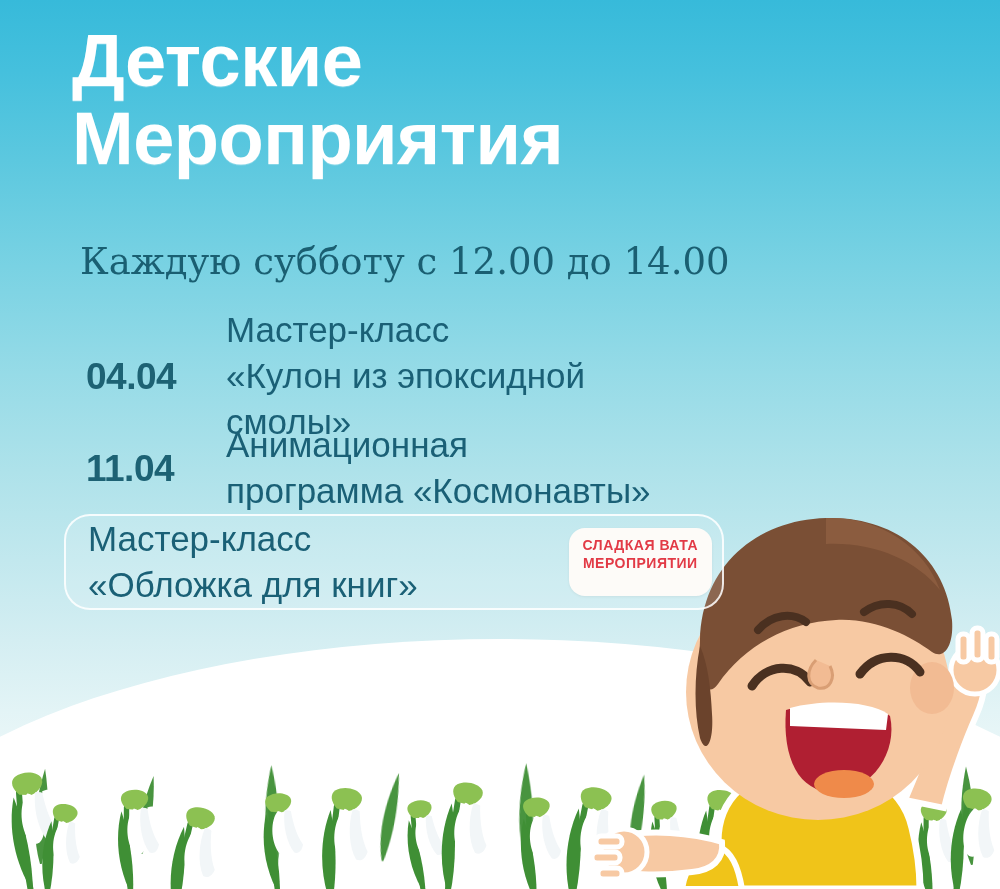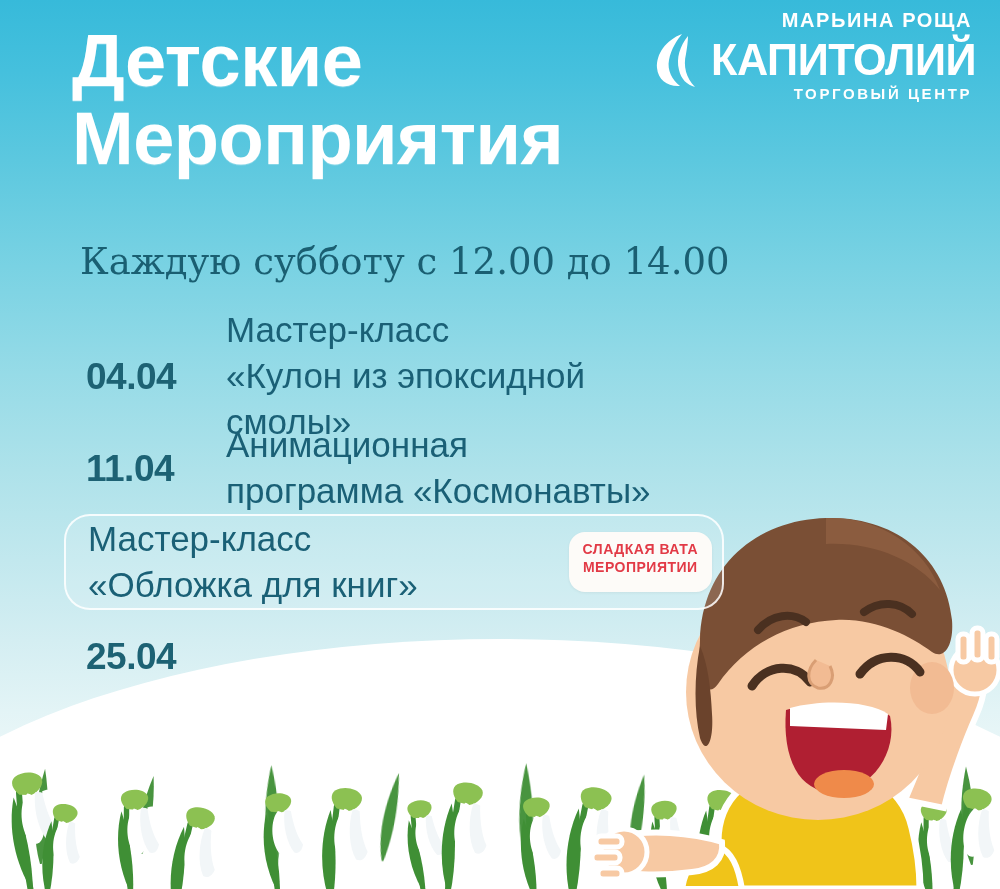--- a/index.html
+++ b/index.html
@@ -130,21 +130,21 @@
     font-size:35px;
     line-height:1.32;
     white-space:pre-line;
     letter-spacing:0px;
   }
   .badge{
     flex:0 0 auto;
     margin-left:14px;
     background:#fdfbf8;
     border-radius:16px;
-    padding:9px 14px 15px;
+    padding:9px 14px 23px;
     text-align:center;
     color:#e23a46;
     font-size:14px;
     font-weight:bold;
     line-height:1.28;
     letter-spacing:0.5px;
     white-space:pre-line;
     box-shadow:0 1px 3px rgba(0,0,0,.06);
   }
 
@@ -276,31 +276,20 @@
 
       <path d="M786,710 C820,700 872,702 890,716 C898,752 872,790 836,792
                C800,794 782,760 786,710 Z" fill="#b01f32"></path>
 
       <path d="M790,708 C822,699 870,701 888,714 L886,730 L790,726 Z" fill="#ffffff"></path>
 
       <ellipse cx="844" cy="784" rx="30" ry="14" fill="#ef8a4a"></ellipse>
     </g>
   </svg>
 
-  <div class="logo">
-    <div class="logo-top">МАРЬИНА РОЩА</div>
-    <div class="logo-mid">
-      <svg class="logo-mark" viewBox="0 0 46 56">
-        <path d="M30,2 C14,8 4,22 5,36 C6,48 16,55 28,54 C20,48 15,38 17,28 C19,17 25,8 30,2 Z" fill="#ffffff"></path>
-        <path d="M36,4 C28,14 24,26 27,38 C29,47 35,53 43,55 C34,46 31,34 34,22 C35,16 36,9 36,4 Z" fill="#ffffff"></path>
-      </svg>
-      <div class="logo-word">КАПИТОЛИЙ</div>
-    </div>
-    <div class="logo-bot">ТОРГОВЫЙ ЦЕНТР</div>
-  </div>
 
   <div class="title">Детские
 Мероприятия</div>
   <div class="subtitle">Каждую субботу с 12.00 до 14.00</div>
 
   <div class="events">
 
     <div class="event-row">
       <div class="event-date">04.04</div>
       <div class="event-desc">Мастер-класс
@@ -314,18 +303,17 @@
     </div>
 
     <div class="event-row highlight">
       <div class="event-desc">Мастер-класс
 «Обложка для книг»</div>
       <div class="badge">СЛАДКАЯ ВАТА
 МЕРОПРИЯТИИ</div>
     </div>
 
     <div class="event-row">
-      <div class="event-date">25.04</div>
     </div>
 
   </div>
 
 </div>
 
 </body></html>

